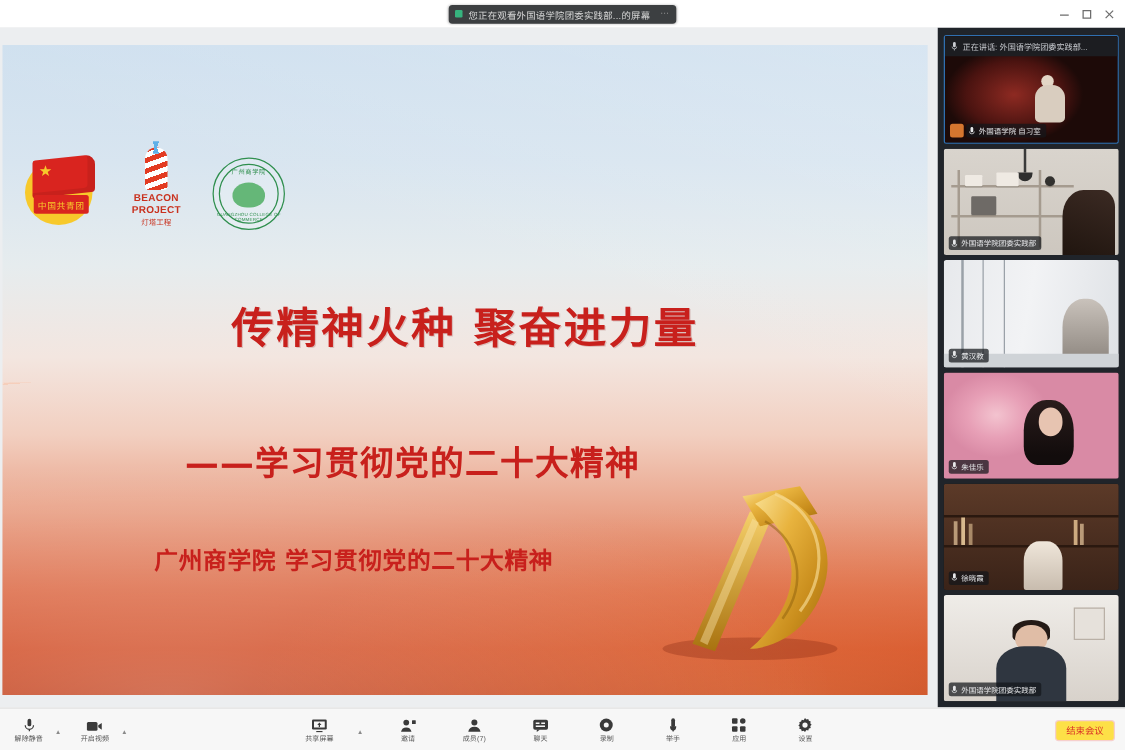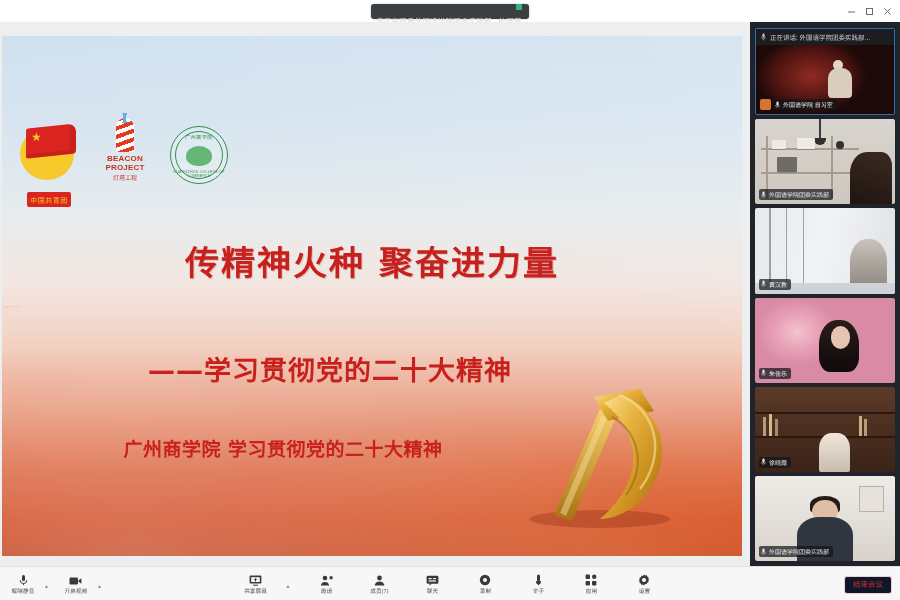--- a/index.html
+++ b/index.html
@@ -24,32 +24,31 @@
     position: relative;
     height: 22px;
     background: #ffffff;
     flex: 0 0 22px;
     display: flex;
     align-items: center;
     justify-content: center;
   }
   .share-pill {
     display: flex;
-    align-items: flex-end;
+    align-items: center;
     gap: 5px;
     background: #3c3f41;
     color: #d8d8d8;
     height: 15px;
     padding: 0 7px 0 5px;
     border-radius: 3px;
     font-size: 7.5px;
     letter-spacing: .2px;
     white-space: nowrap;
     box-shadow: 0 0 2px rgba(0,0,0,.3);
-    flex-direction: column;
   }
   .share-dot {
     width: 6px; height: 6px;
     background: #36b37e;
     border-radius: 1px;
     flex: 0 0 6px;
   }
   .share-menu {
     font-size: 7px;
     color: #9a9a9a;
@@ -156,21 +155,20 @@
   .logo-cyl .band {
     position:absolute; left:9px; top:34px;
     width:44px; height:15px;
     background:#d9241f;
     border-radius:2px;
     color:#f7c92b;
     font-size:7px;
     display:flex; align-items:center; justify-content:center;
     letter-spacing:.5px;
     font-family:"DejaVu Sans", sans-serif;
-    margin-top:36px;
   }
   .logo-beacon {
     width: 62px;
     text-align: center;
     color: #c9321f;
     padding-bottom: 2px;
   }
   .logo-beacon .tower {
     width: 18px; height: 34px;
     margin: 0 auto 2px;
@@ -494,21 +492,21 @@
     letter-spacing: .1px;
   }
   .caret {
     font-size: 5px;
     color: #8a8a8a;
     align-self: center;
     margin-left: -6px;
     margin-top: 4px;
   }
   .end-btn {
-    background: #0f172a;
+    background: #fde047;
     color: #d93026;
     border: 1px solid #f6cfcd;
     border-radius: 3px;
     font-size: 7.5px;
     padding: 4px 8px;
     line-height: 1;
     cursor: pointer;
   }
   svg { display:block; }
 </style>

